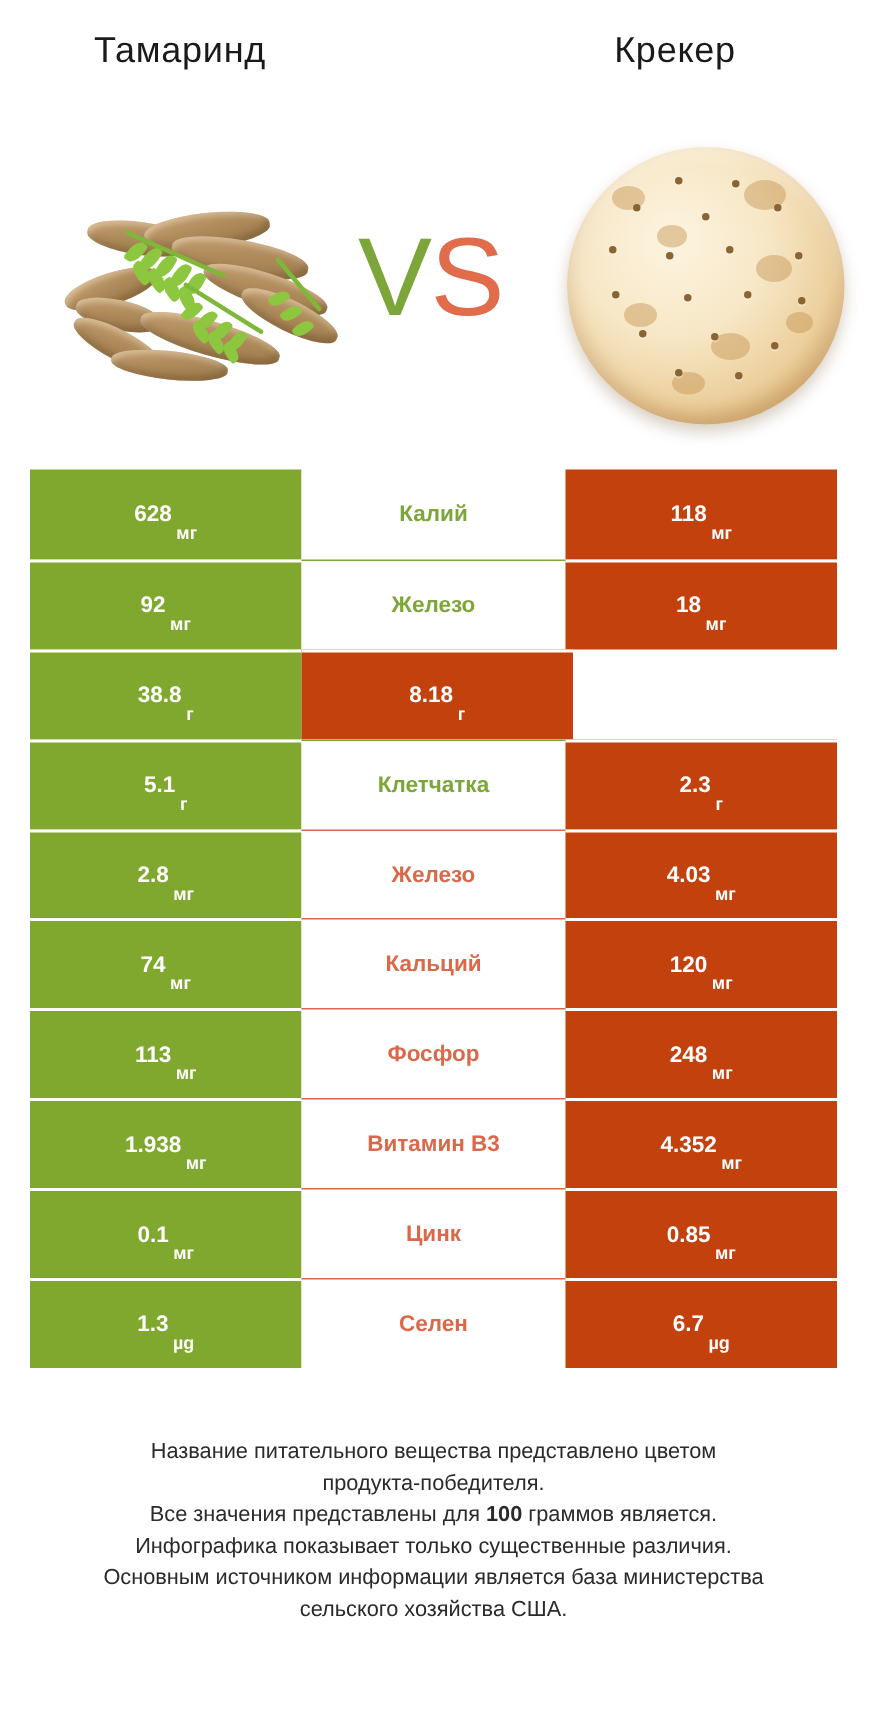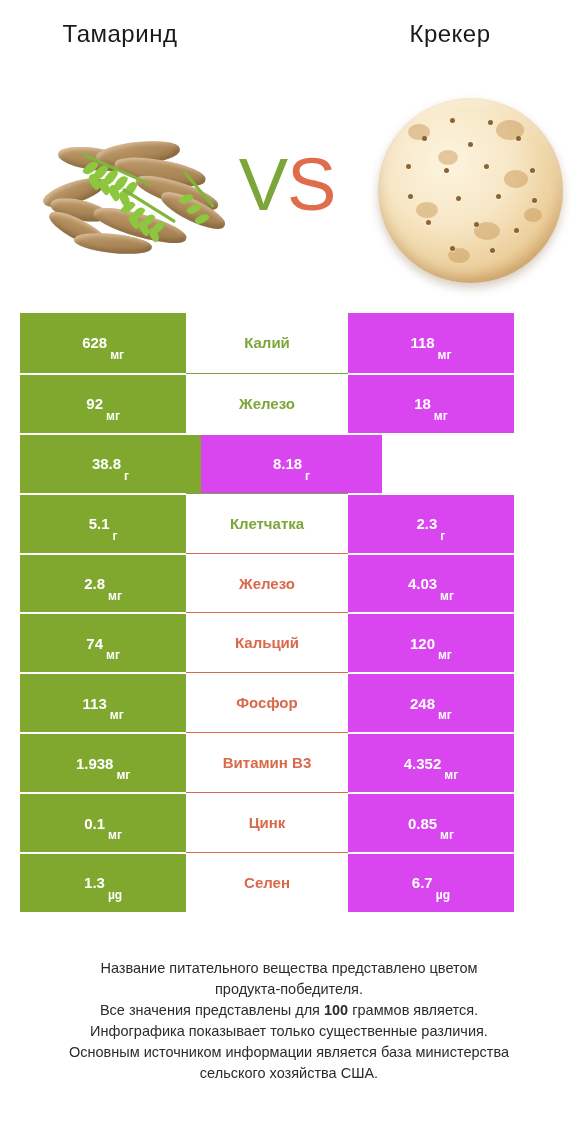--- a/index.html
+++ b/index.html
@@ -120,21 +120,21 @@
 
   
   .table {
     position: absolute;
     left: 20px;
     top: 313px;
     width: 538px;
   }
   .row {
     display: flex;
-    width: 494px;
+    width: 538px;
     height: 59.9px;
     align-items: stretch;
     text-align: right;
   }
   .cell {
     display: flex;
     align-items: center;
     justify-content: center;
     font-size: 15px;
     font-weight: 700;
@@ -142,21 +142,21 @@
   }
   .cell-left, .cell-right {
     width: 181px;
     color: #ffffff;
     border-top: 2px solid #ffffff;
   }
   .row:first-child .cell-left,
   .row:first-child .cell-right { border-top: none; }
 
   .cell-left  { background: #80A82E; }
-  .cell-right { background: #d946ef; }
+  .cell-right { background: #c2410c; }
 
   .cell-mid {
     width: 176px;
     background: #ffffff;
     font-size: 15px;
     font-weight: 700;
     border-top: 1px solid transparent;
   }
   .row:first-child .cell-mid { border-top: none; }
 

